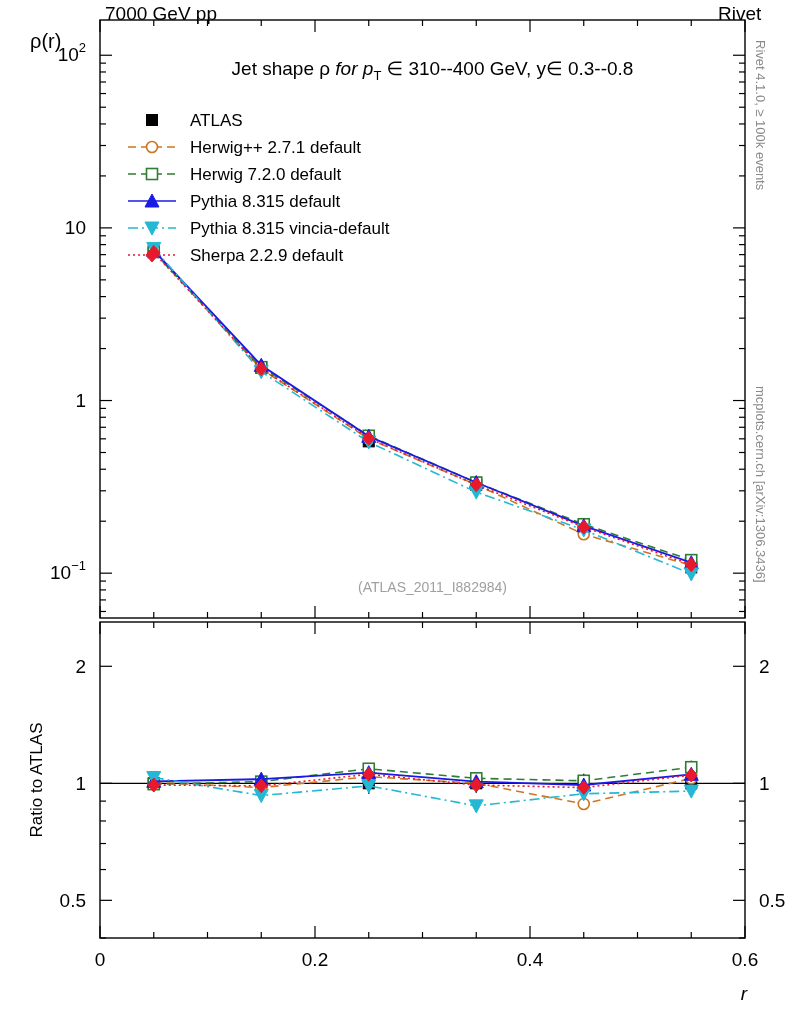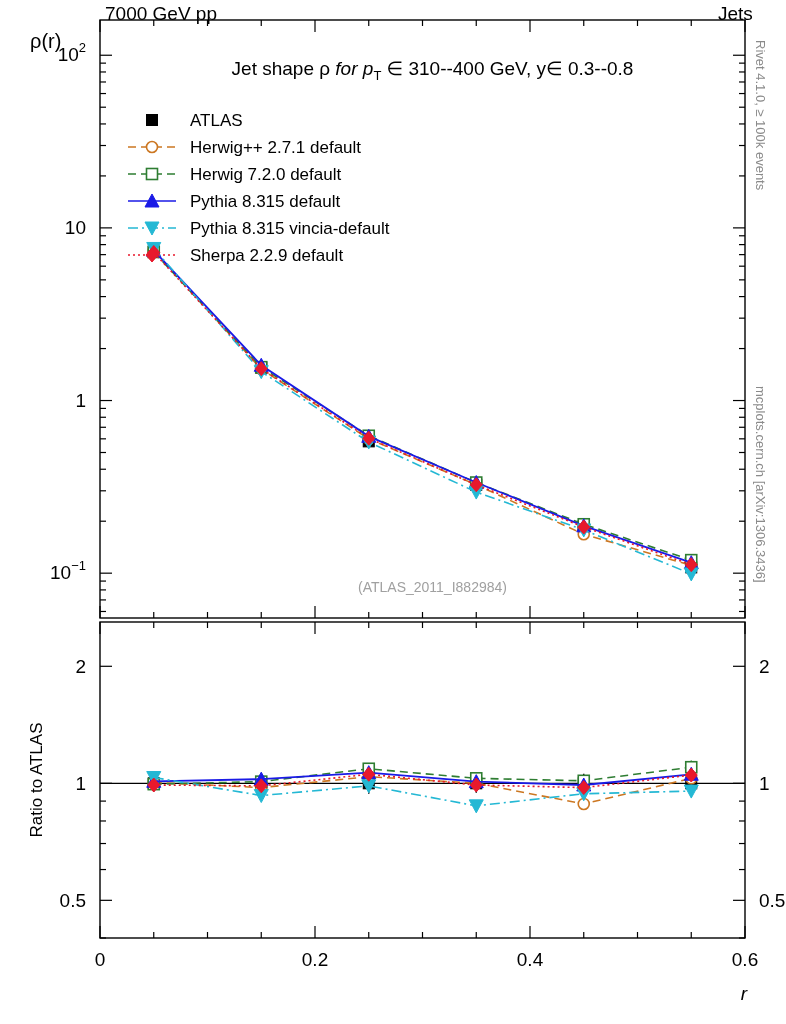--- a/index.html
+++ b/index.html
@@ -9,21 +9,21 @@
   .hdr{font-size:19px;}
   .rot{transform-origin:0 0;}
   .sidetxt{font-size:13px;color:#8a8a8a;}
   svg{display:block;}
 </style>
 </head>
 <body>
 
 <div id="root">
   <div class="txt hdr" style="left:105px;top:3px;">7000 GeV pp</div>
-  <div class="txt hdr" style="left:718px;top:3px;">Jets</div>
+  <div class="txt hdr" style="left:718px;top:3px;">Rivet</div>
 
   <div class="txt sidetxt rot" style="left:768px;top:40px;transform:rotate(90deg);">Rivet 4.1.0, ≥ 100k events</div>
   <div class="txt sidetxt rot" style="left:768px;top:386px;transform:rotate(90deg);">mcplots.cern.ch [arXiv:1306.3436]</div>
 
   <svg id="plot" width="786" height="1024">
       <rect x="100" y="20" width="645" height="598" fill="none" stroke="#000" stroke-width="1.4"></rect>
       <rect x="100" y="622" width="645" height="316" fill="none" stroke="#000" stroke-width="1.4"></rect>
       <g>
         <line x1="100" y1="611.475998027785" x2="106" y2="611.475998027785" stroke="#000" stroke-width="1.2"></line>
         <line x1="745" y1="611.475998027785" x2="739" y2="611.475998027785" stroke="#000" stroke-width="1.2"></line>

